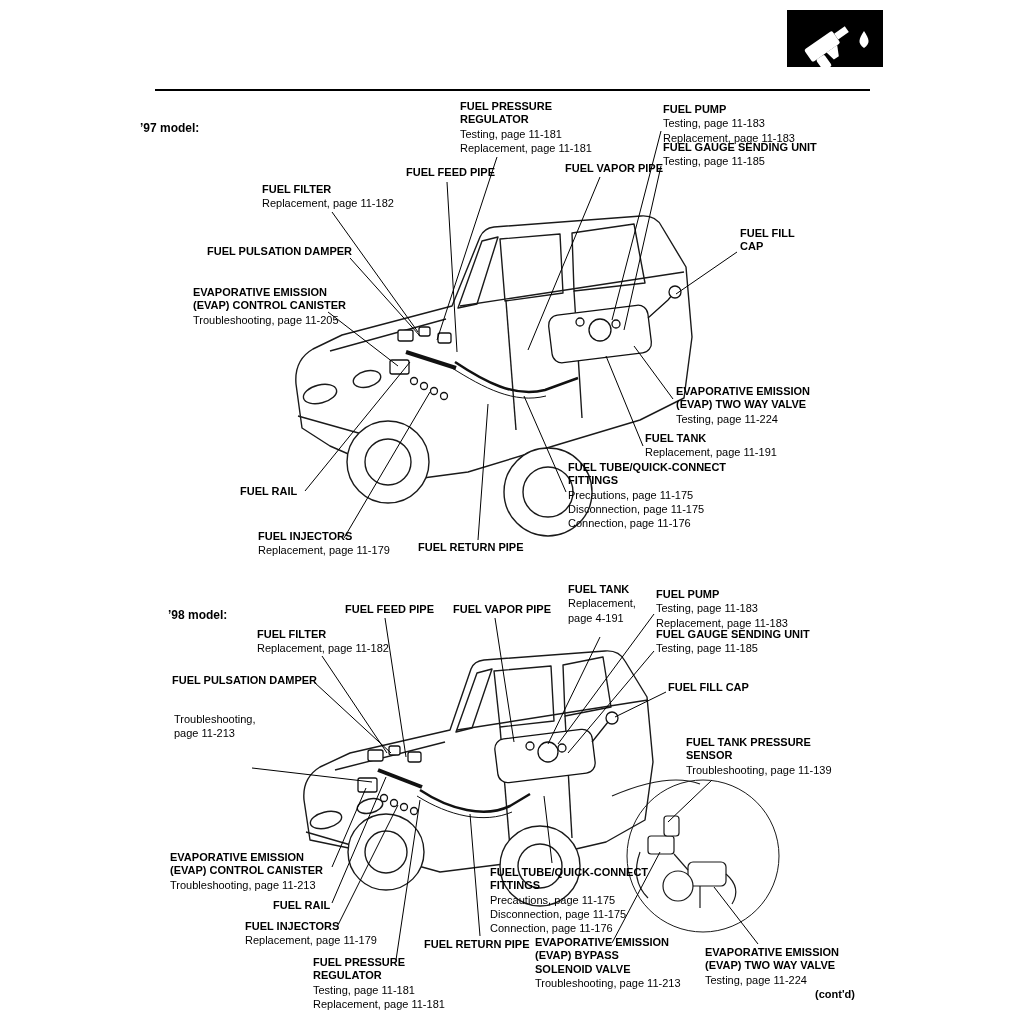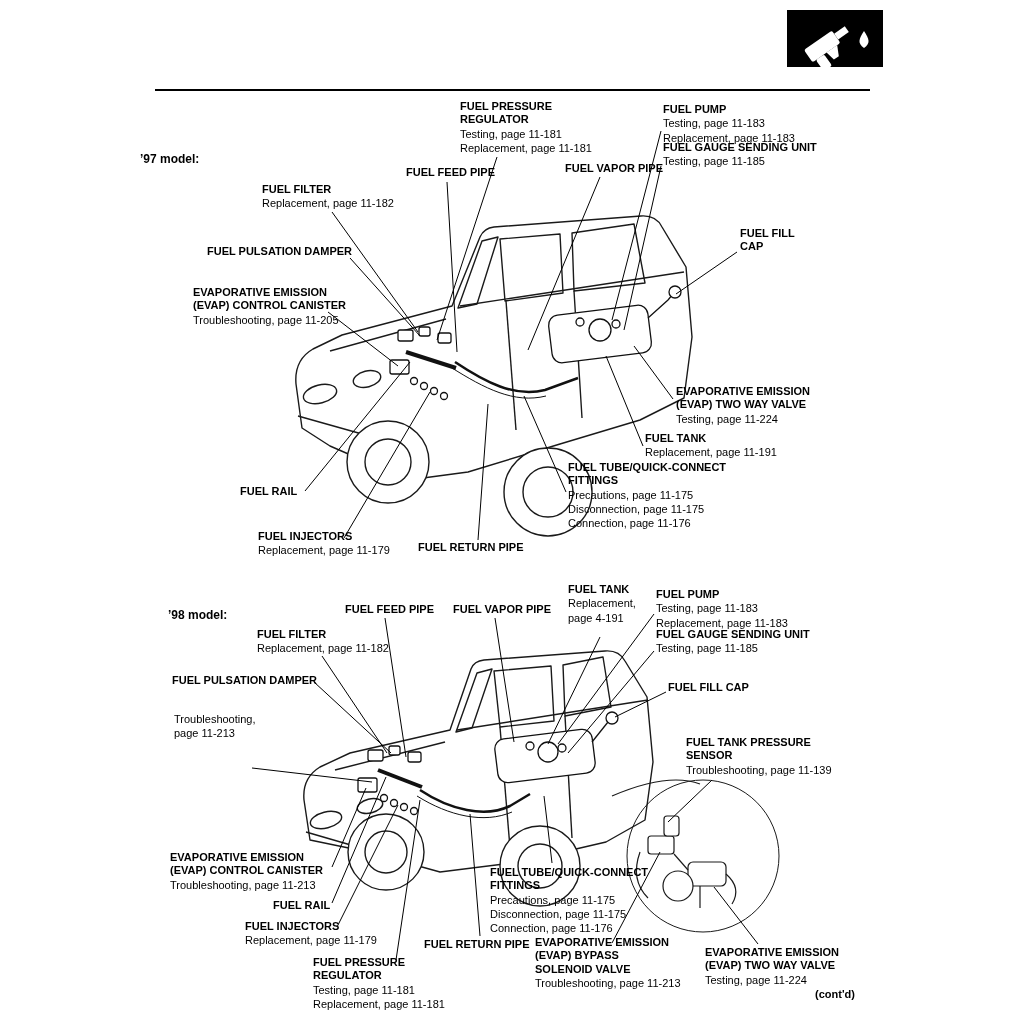--- a/index.html
+++ b/index.html
@@ -157,21 +157,21 @@
       <line x1="332" y1="903" x2="386" y2="777"></line>
       <line x1="337" y1="927" x2="398" y2="805"></line>
       <line x1="552" y1="863" x2="544" y2="796"></line>
       <line x1="480" y1="936" x2="470" y2="814"></line>
       <line x1="396" y1="960" x2="420" y2="800"></line>
       <line x1="612" y1="943" x2="660" y2="852"></line>
       <line x1="758" y1="944" x2="714" y2="887"></line>
     </g>
   </svg>
 
-  <div class="model-label" style="left:140px;top:152px">’97 model:</div>
+  <div class="model-label" style="left:140px;top:121px">’97 model:</div>
 
   <div class="callout" style="left:460px;top:100px">
     <div class="t">FUEL PRESSURE
 REGULATOR</div>
     <div class="s">Testing, page 11-181
 Replacement, page 11-181</div>
   </div>
   <div class="callout" style="left:663px;top:103px">
     <div class="t">FUEL PUMP</div>
     <div class="s">Testing, page 11-183

